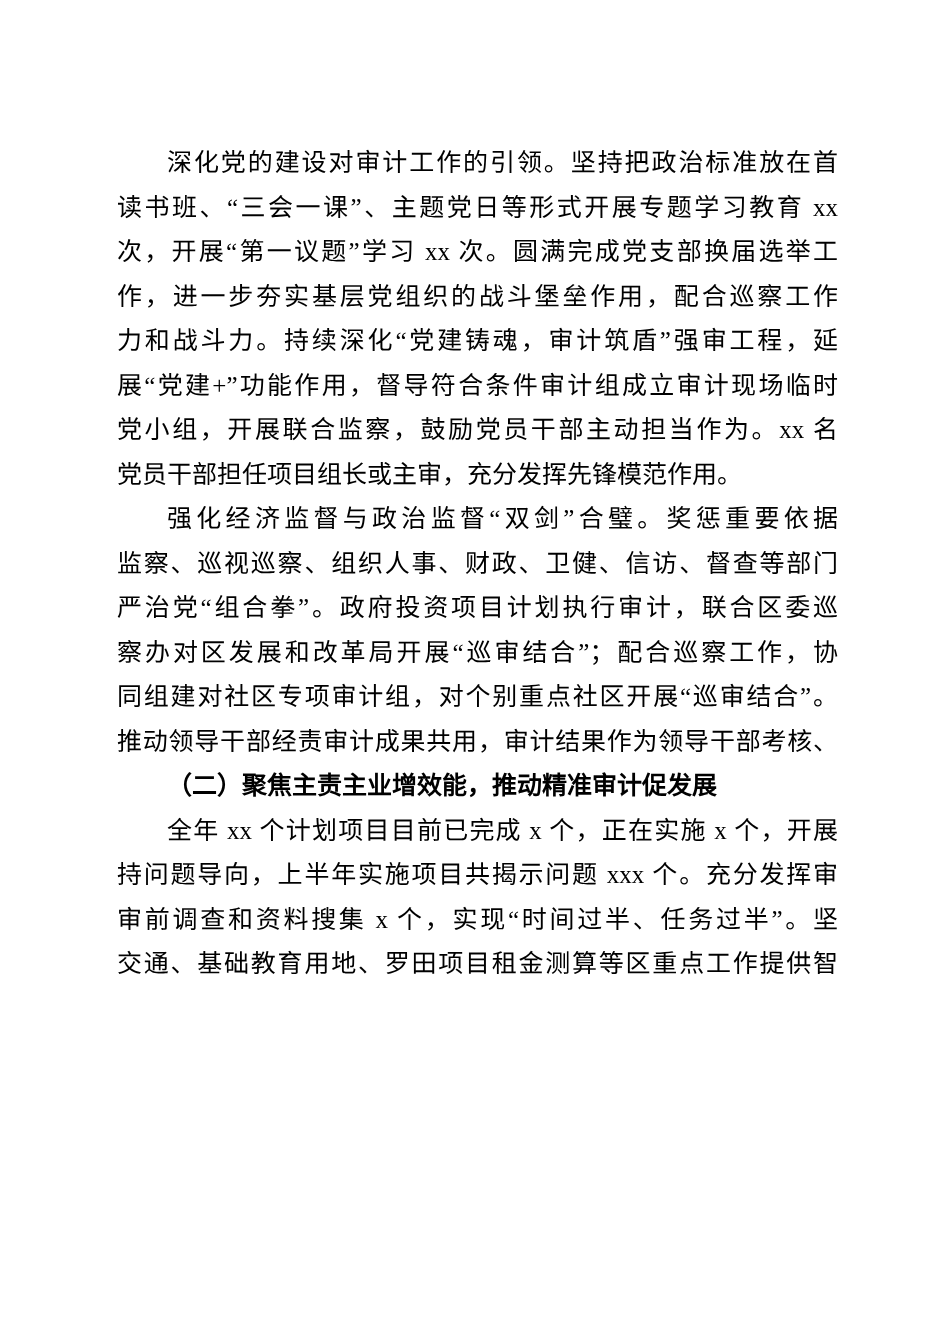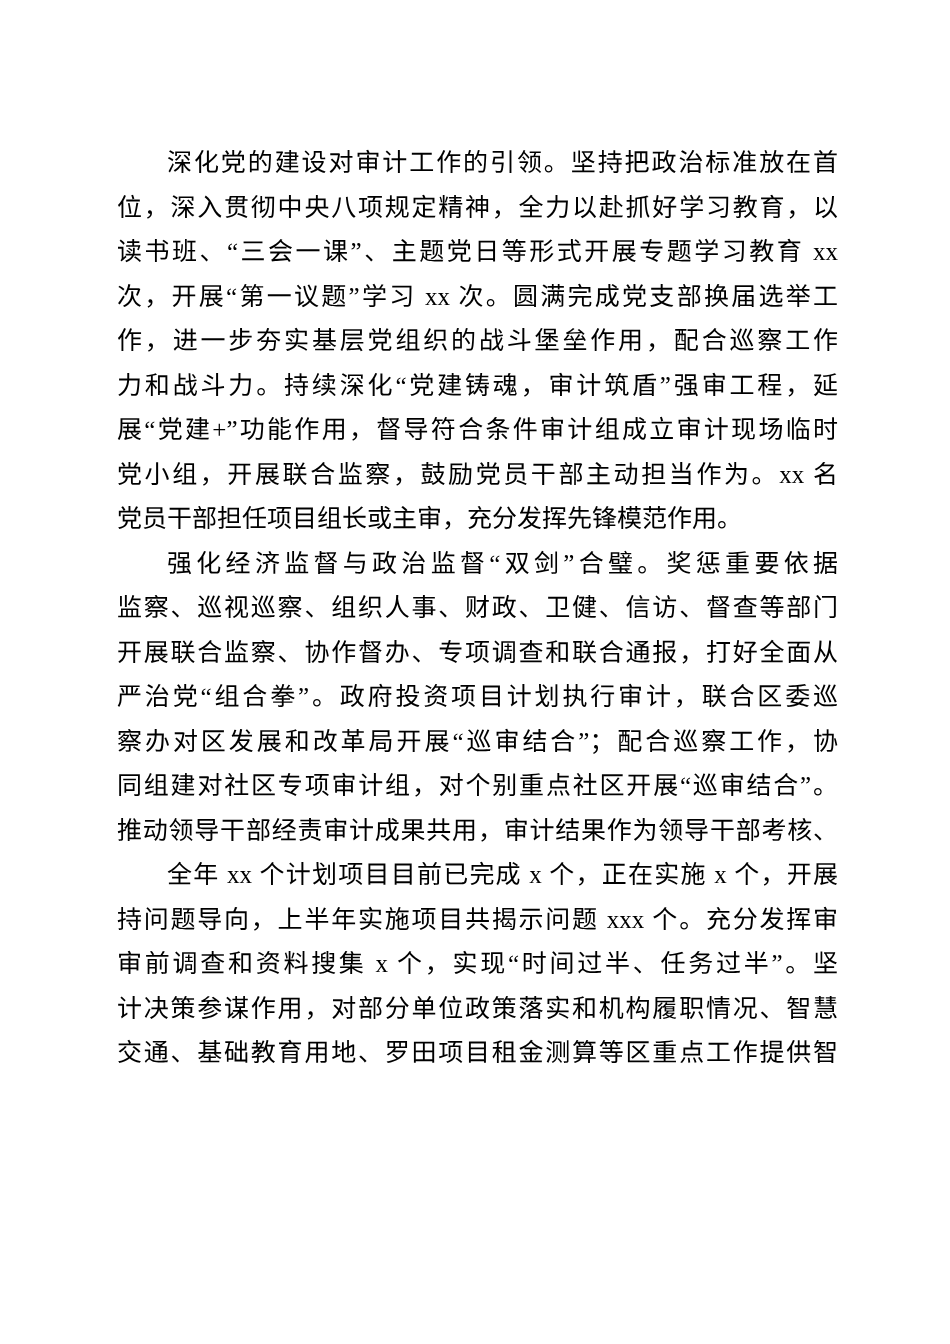--- a/index.html
+++ b/index.html
@@ -47,34 +47,32 @@
     text-align: left;
     text-align-last: left;
   }
 </style>
 </head>
 <body>
 
 <div class="page">
   <div class="content">
     <div class="line indent">深化党的建设对审计工作的引领。坚持把政治标准放在首</div>
-    <div class="line">位，深入贯彻中央八项规定精神，全力以赴抓好学习教育，以</div>
     <div class="line">读书班、“三会一课”、主题党日等形式开展专题学习教育 xx</div>
     <div class="line">次，开展“第一议题”学习 xx 次。圆满完成党支部换届选举工</div>
     <div class="line">作，进一步夯实基层党组织的战斗堡垒作用，配合巡察工作</div>
     <div class="line">力和战斗力。持续深化“党建铸魂，审计筑盾”强审工程，延</div>
     <div class="line">展“党建+”功能作用，督导符合条件审计组成立审计现场临时</div>
     <div class="line">党小组，开展联合监察，鼓励党员干部主动担当作为。xx 名</div>
     <div class="line para-end">党员干部担任项目组长或主审，充分发挥先锋模范作用。</div>
     <div class="line indent">强化经济监督与政治监督“双剑”合璧。奖惩重要依据</div>
     <div class="line">监察、巡视巡察、组织人事、财政、卫健、信访、督查等部门</div>
-    <div class="line">开展联合监察、协作督办、专项调查和联合通报，打好全面从</div>
     <div class="line">严治党“组合拳”。政府投资项目计划执行审计，联合区委巡</div>
     <div class="line">察办对区发展和改革局开展“巡审结合”；配合巡察工作，协</div>
     <div class="line">同组建对社区专项审计组，对个别重点社区开展“巡审结合”。</div>
     <div class="line">推动领导干部经责审计成果共用，审计结果作为领导干部考核、</div>
+    <div class="line heading indent">（二）聚焦主责主业增效能，推动精准审计促发展</div>
     <div class="line indent">全年 xx 个计划项目目前已完成 x 个，正在实施 x 个，开展</div>
     <div class="line">持问题导向，上半年实施项目共揭示问题 xxx 个。充分发挥审</div>
     <div class="line">审前调查和资料搜集 x 个，实现“时间过半、任务过半”。坚</div>
-    <div class="line">计决策参谋作用，对部分单位政策落实和机构履职情况、智慧</div>
     <div class="line">交通、基础教育用地、罗田项目租金测算等区重点工作提供智</div>
   </div>
 </div>
 
 </body></html>

